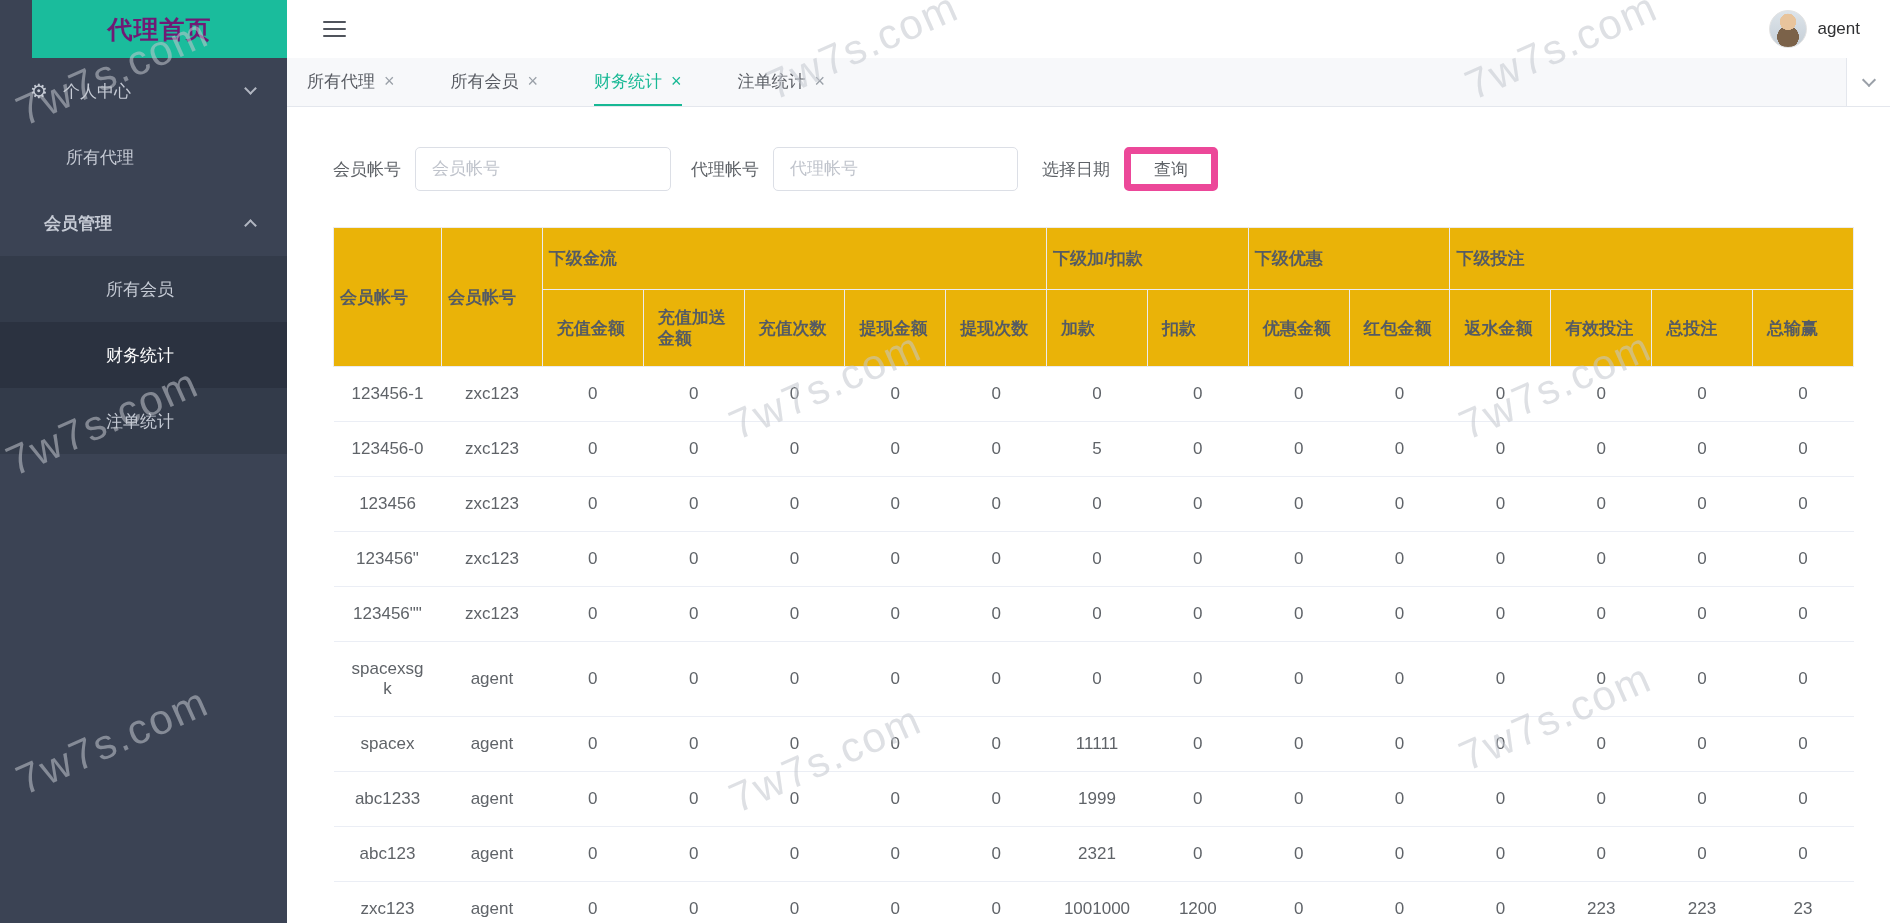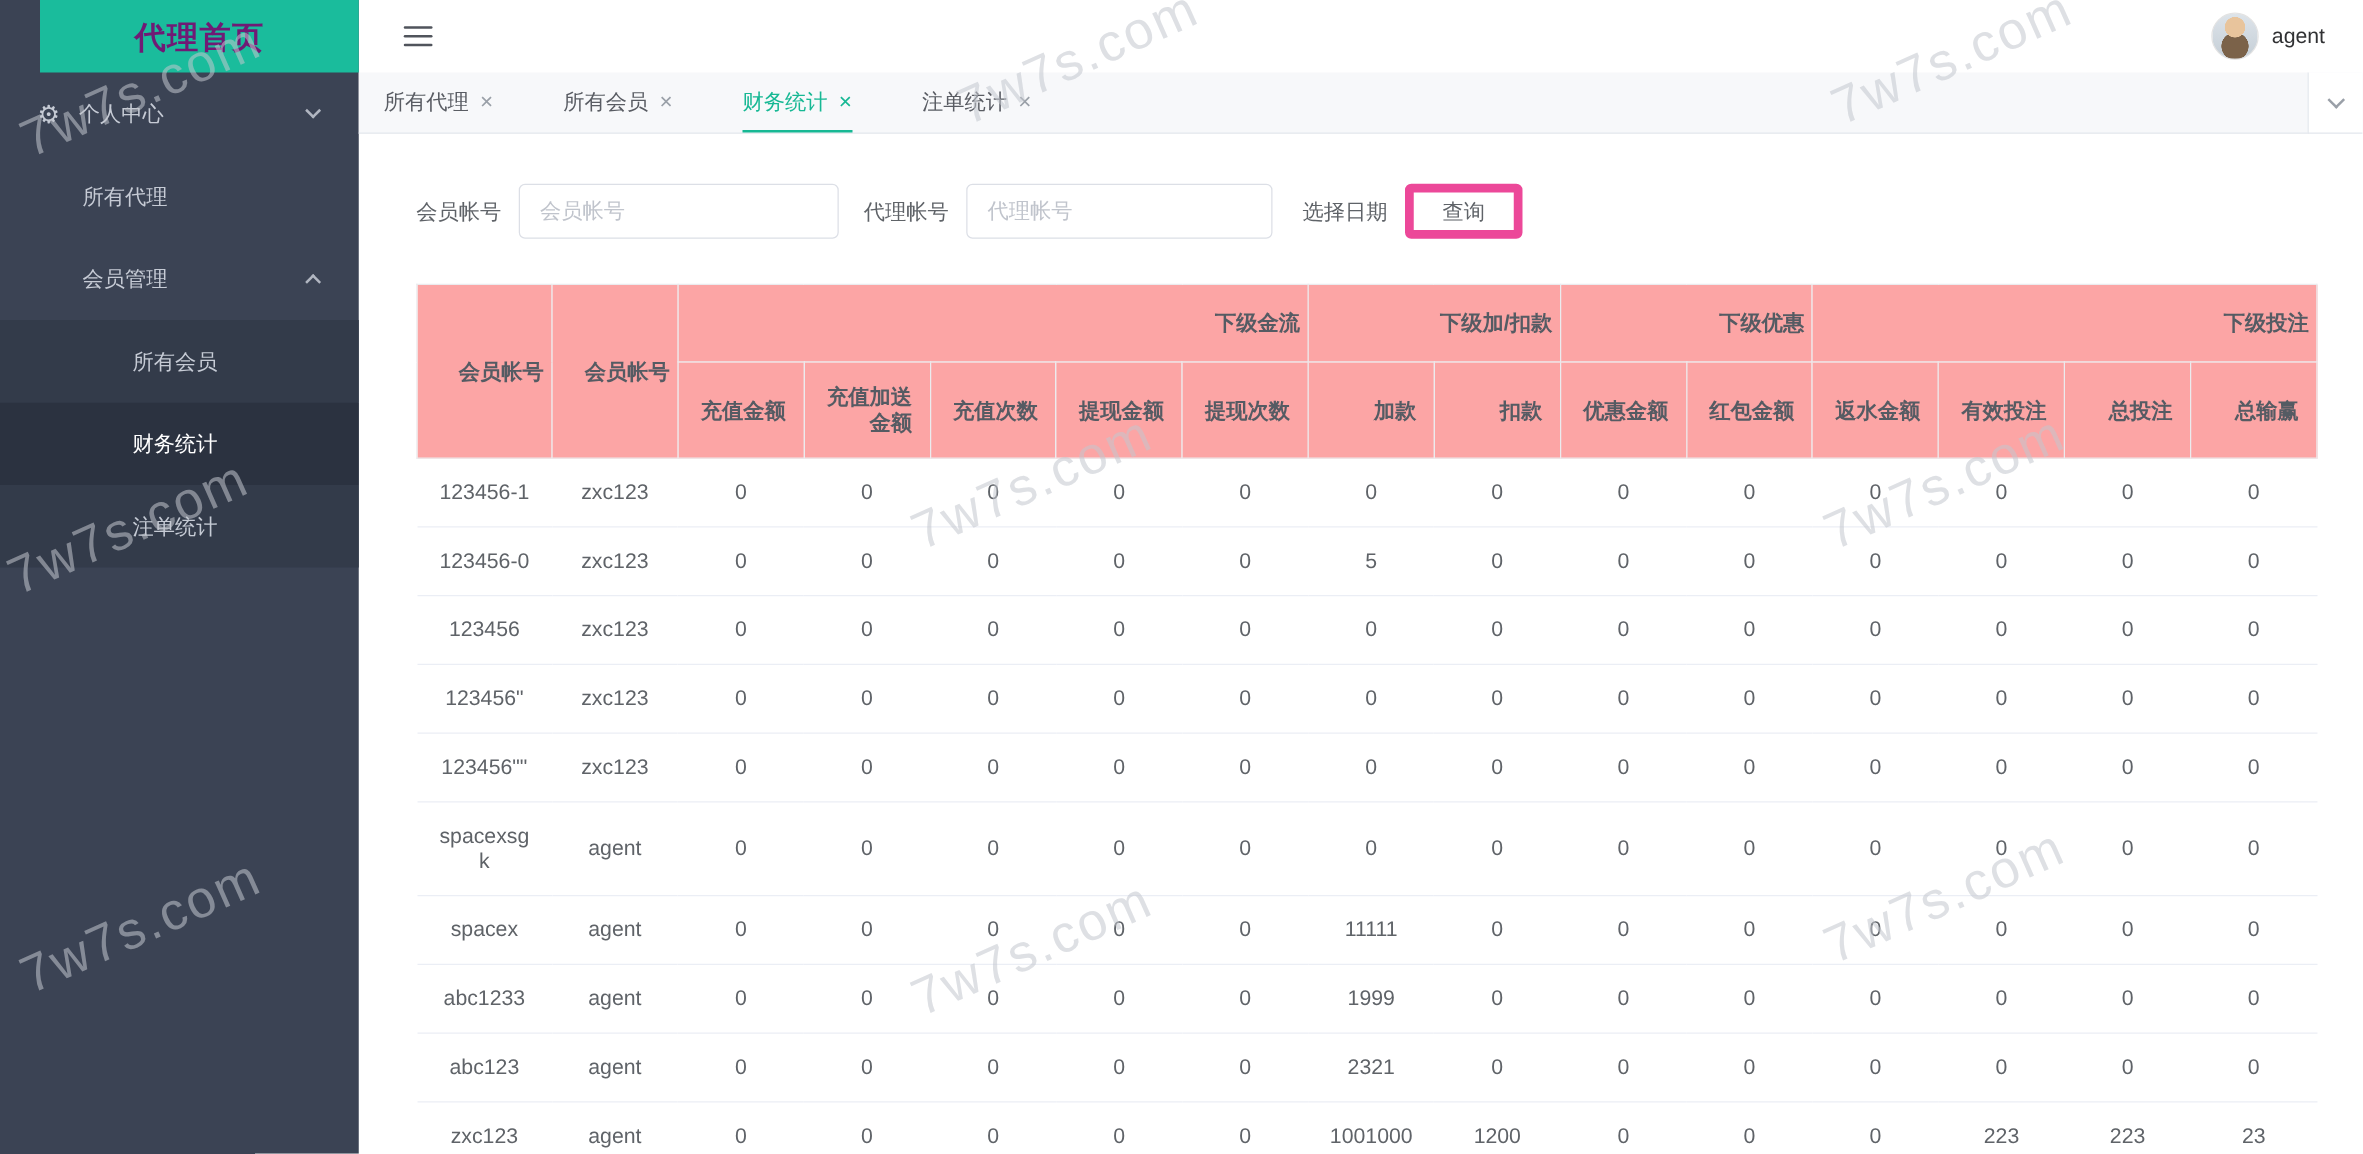--- a/index.html
+++ b/index.html
@@ -14,21 +14,21 @@
   .sidebar { width:287px; flex-shrink:0; background:var(--sidebar-bg,#3b4354); position:relative; }
   .sidebar-header {
     height:58px; background:var(--accent,#1abc9c); color:#701a75;
     font-size:25px; font-weight:bold; letter-spacing:1px;
     display:flex; align-items:center; justify-content:center;margin-left:32px;
   }
   .menu-item {
     height:66px; display:flex; align-items:center; position:relative;
     padding-left:30px; color:#c6cbd5; font-size:17px; cursor:pointer;
   }
-  .menu-item.level0.noicon { padding-left:66px; }
+  .menu-item.level0.noicon { padding-left:44px;font-weight:bold; }
   .menu-item.level1 { padding-left:66px; }
   .menu-item.level2 { padding-left:106px; background:#333b4a; }
   .menu-item.active { background:#2b3240; color:#fff; }
   .gear-icon { font-size:20px; margin-right:15px; color:#c6cbd5; }
   .chev {
     position:absolute; right:32px; width:9px; height:9px;
     border-right:2px solid currentColor; border-bottom:2px solid currentColor; opacity:.85;
   }
   .chev.down { transform:rotate(45deg); margin-top:-5px; }
   .chev.up   { transform:rotate(-135deg); margin-top:5px; }
@@ -107,22 +107,22 @@
     border-radius:5px; font-size:17px; color:#5f6368; cursor:pointer;
     font-family:"Liberation Sans","DejaVu Sans",sans-serif;
   }
 
   
   .data-table {
     width:100%; border-collapse:collapse; table-layout:fixed;
     font-size:17px; color:#5f6368;
   }
   .data-table th {
-    background:#fca5a5; border:1px solid #ebebee;
-    font-weight:bold; color:#555b63; text-align:right;
+    background:#eab308; border:1px solid #ebebee;
+    font-weight:bold; color:#555b63; text-align:left;
     padding:17px 14px; line-height:21px; word-break:break-all;
   }
   .data-table thead tr:first-child th { padding:20px 6px; }
   .data-table td {
     border-bottom:1px solid #ebeef5; text-align:center;
     padding:17px 14px; line-height:20px; word-break:break-all; background:#fff;
   }
 
   
   #watermark-layer { position:fixed; inset:0; pointer-events:none; z-index:60; }

